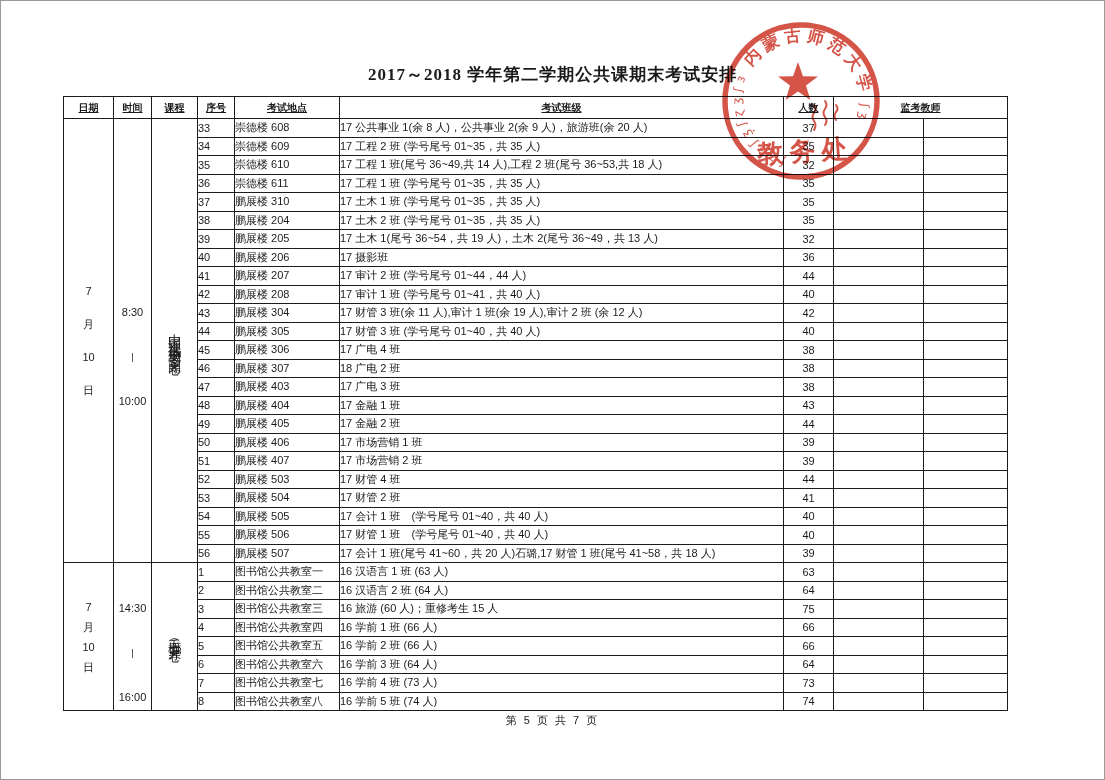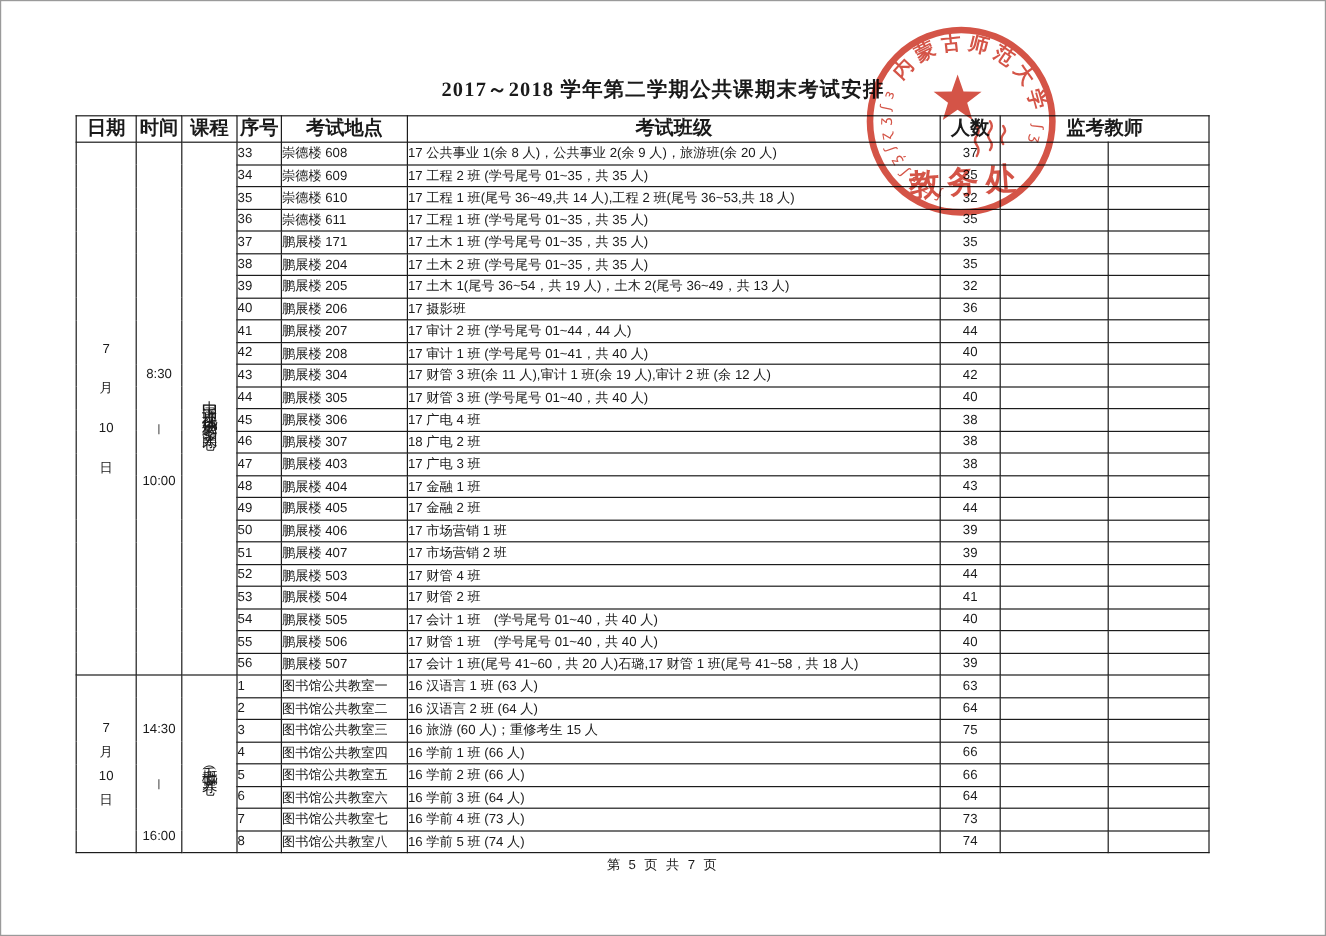--- a/index.html
+++ b/index.html
@@ -15,21 +15,21 @@
     font-weight:bold; font-size:17px; letter-spacing:1px;
   }
   table.exam {
     position:absolute; left:62px; top:95px; width:944px;
     border-collapse:collapse; table-layout:fixed;
   }
   .exam th, .exam td {
     border:1px solid #1c1c1c; padding:0; overflow:hidden;
     white-space:nowrap; vertical-align:middle;
   }
-  .exam thead th { height:21px; font-size:16px; font-weight:bold; text-align:center; }
+  .exam thead th { height:21px; font-size:10px; font-weight:bold; text-align:center;text-decoration:underline; }
   .exam tbody tr { height:18.5px; }
   .exam td { font-size:11px; }
   .cell-seq   { padding-left:9px; text-align:left;margin-left:28px; }
   .cell-loc   { padding-left:6px; text-align:left;margin-left:36px; }
   .cell-class { padding-left:6px; text-align:left; }
   .cell-class b { font-weight:normal; }
   .cell-count { text-align:center; }
   .cell-date  { text-align:center; }
   .date-big   { font-size:15px; }
   .date-big div   { line-height:33px; }
@@ -125,21 +125,21 @@
         <tr>
           <td class="cell-seq">36</td>
           <td class="cell-loc">崇德楼 611</td>
           <td class="cell-class">17 工程 1 班 (学号尾号 01~35，共 35 人)</td>
           <td class="cell-count">35</td>
           <td class="cell-inv"></td>
           <td class="cell-inv"></td>
         </tr>
         <tr>
           <td class="cell-seq">37</td>
-          <td class="cell-loc">鹏展楼 171</td>
+          <td class="cell-loc">鹏展楼 310</td>
           <td class="cell-class">17 土木 1 班 (学号尾号 01~35，共 35 人)</td>
           <td class="cell-count">35</td>
           <td class="cell-inv"></td>
           <td class="cell-inv"></td>
         </tr>
         <tr>
           <td class="cell-seq">38</td>
           <td class="cell-loc">鹏展楼 204</td>
           <td class="cell-class">17 土木 2 班 (学号尾号 01~35，共 35 人)</td>
           <td class="cell-count">35</td>

